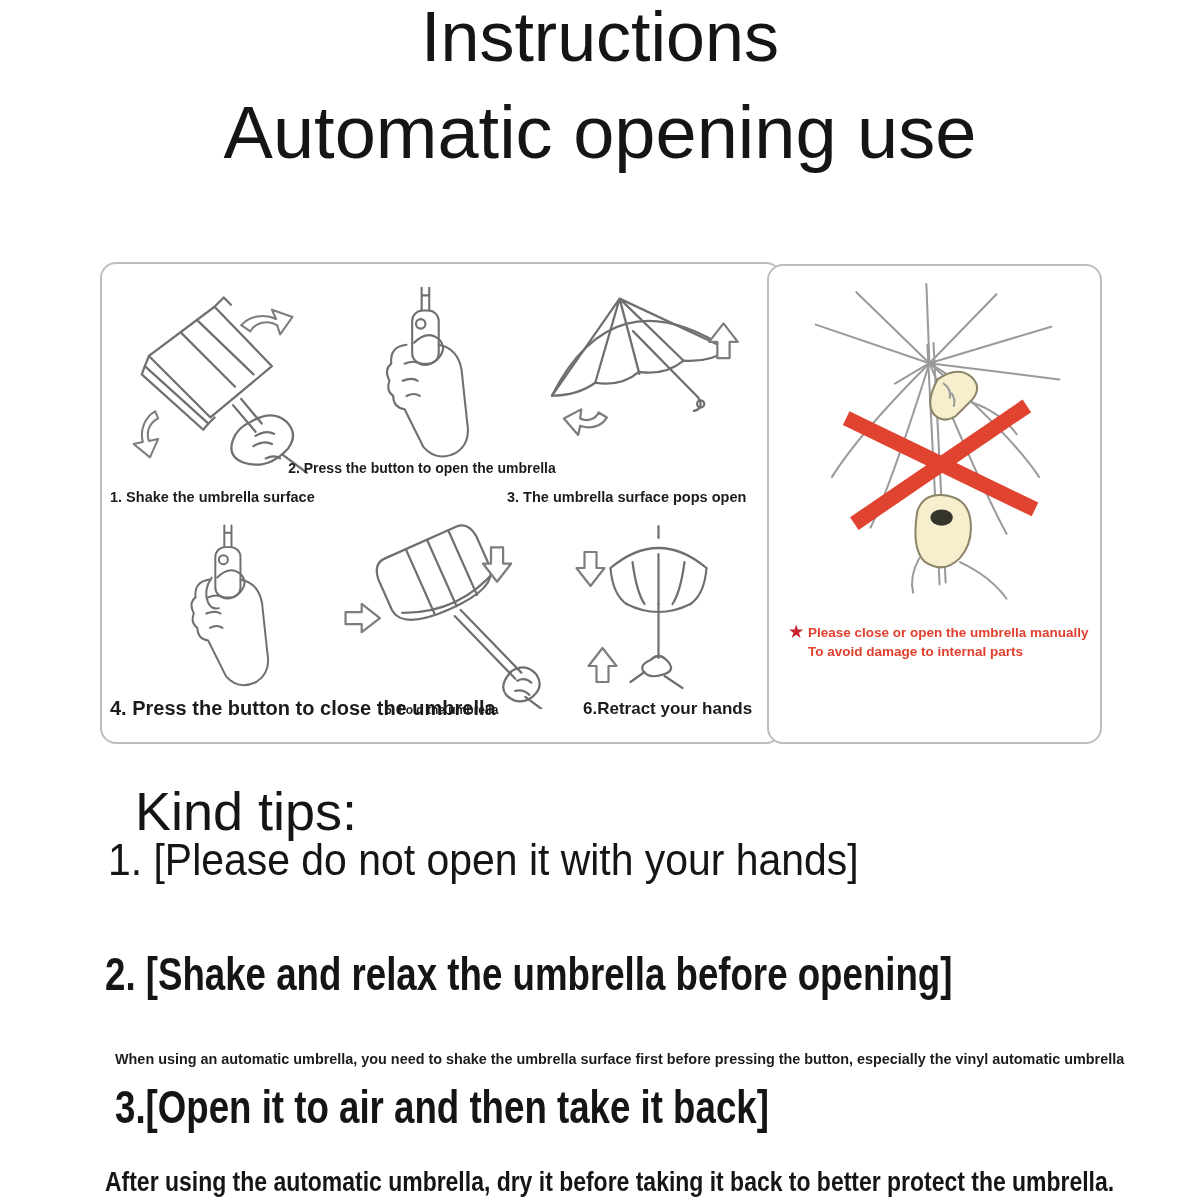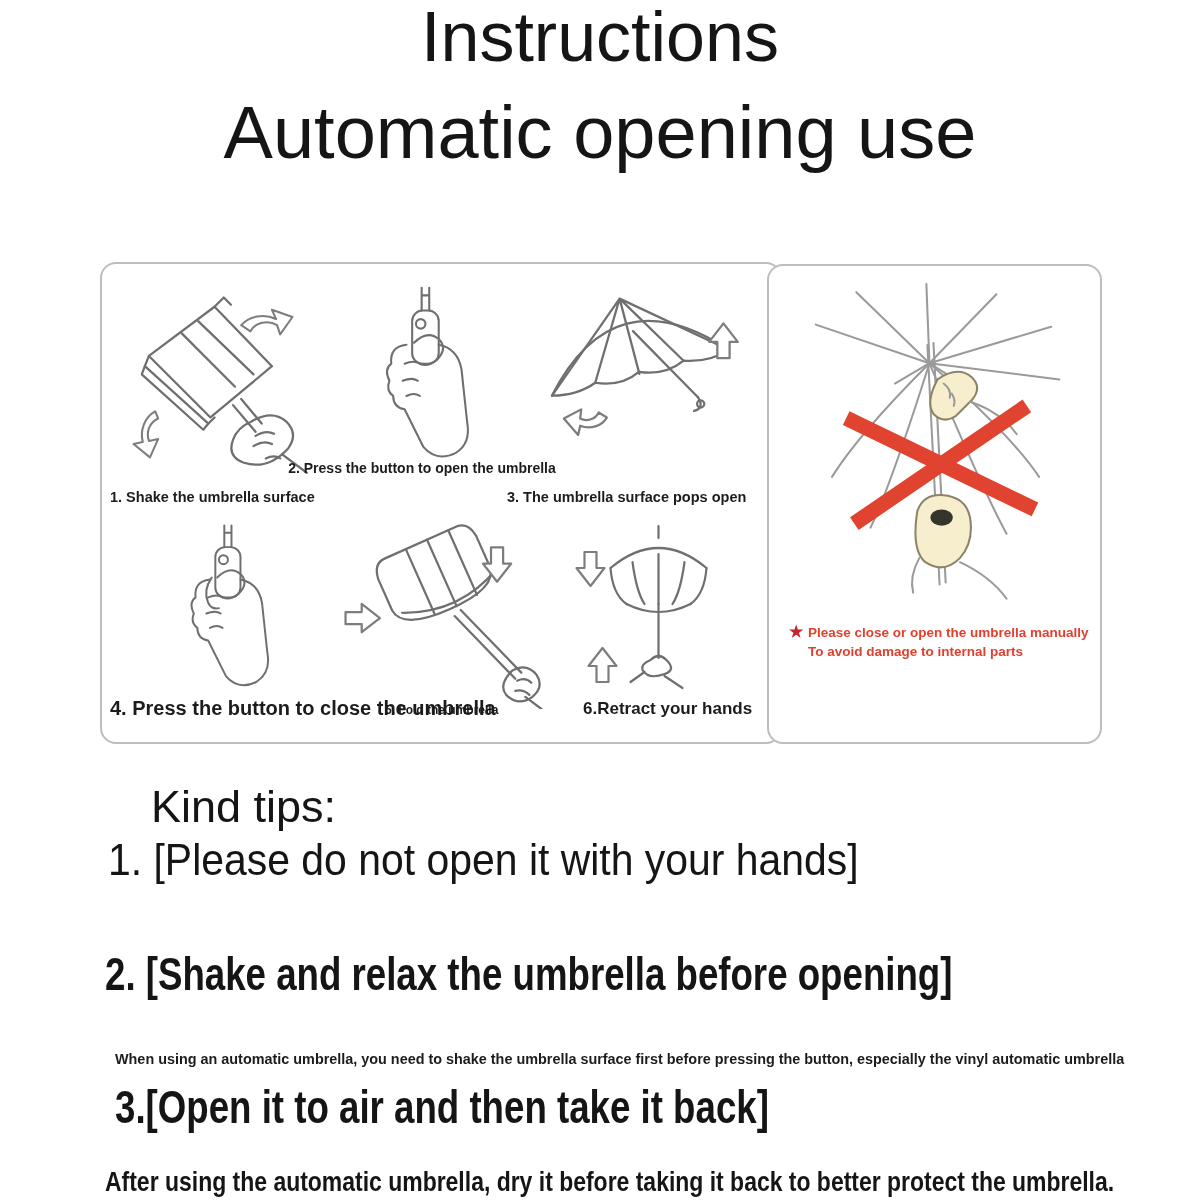--- a/index.html
+++ b/index.html
@@ -165,21 +165,21 @@
           <path d="M226,122 L56,238"></path>
         </g>
       </svg>
     </div>
 
     <div class="abs" style="left:20px;top:358px;color:#c9242f;font-size:16px;font-weight:700;">★</div>
     <div class="abs note-text" style="left:39px;top:357px;color:#e2402f;">Please close or open the umbrella manually</div>
     <div class="abs note-text" style="left:39px;top:376px;color:#e2402f;">To avoid damage to internal parts</div>
   </div>
 
-  <div class="abs" style="left:151px;top:784px;font-size:45px;font-weight:400;">Kind tips:</div>
+  <div class="abs" style="left:135px;top:784px;font-size:54px;font-weight:400;">Kind tips:</div>
 
   <div class="abs" style="left:108px;top:838px;font-size:44px;font-weight:400;">
     <span class="cond93">1. [Please do not open it with your hands]</span>
   </div>
 
 
   <div class="abs" style="left:105px;top:950px;font-size:47px;font-weight:700;">
     <span class="cond">2. [Shake and relax the umbrella before opening]</span>
   </div>
 

